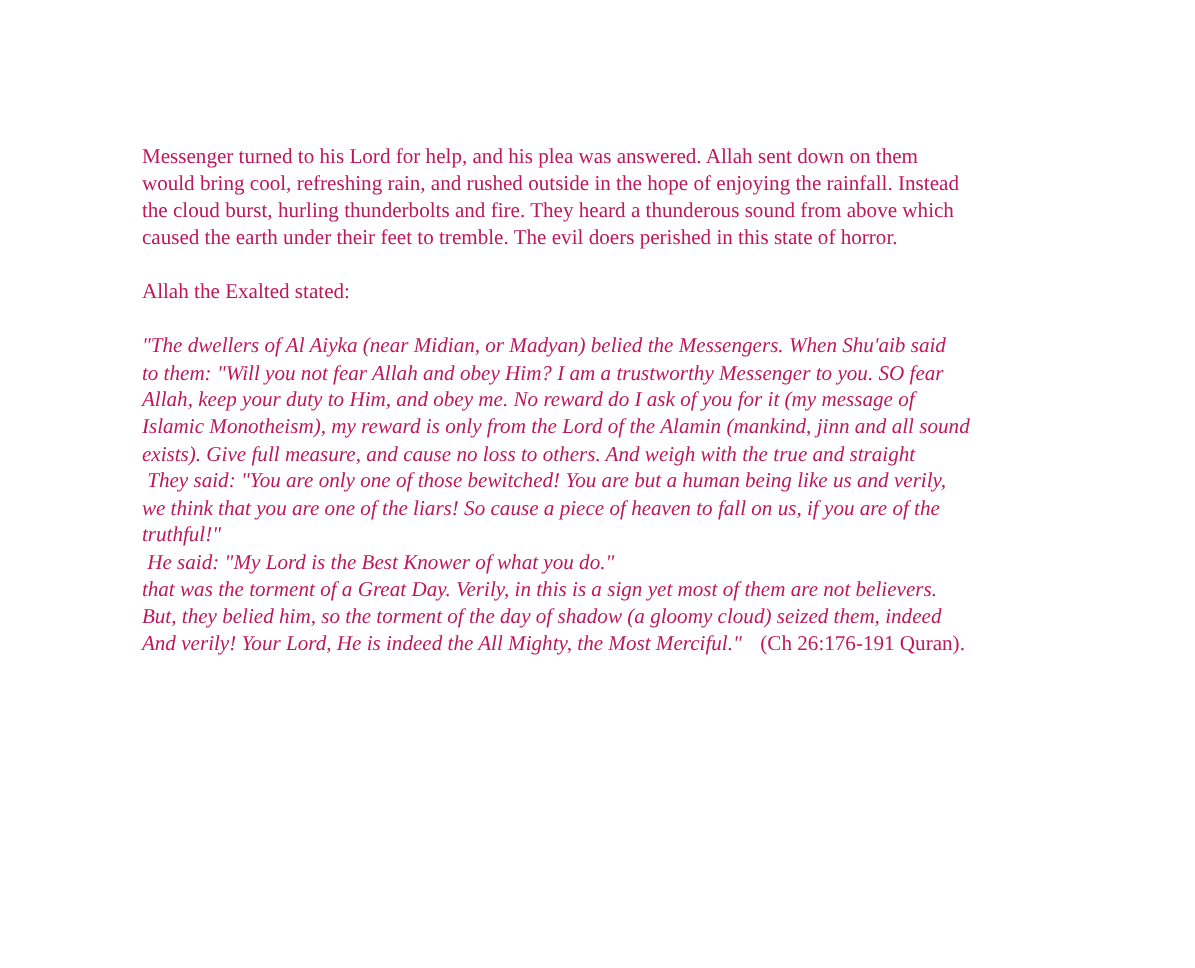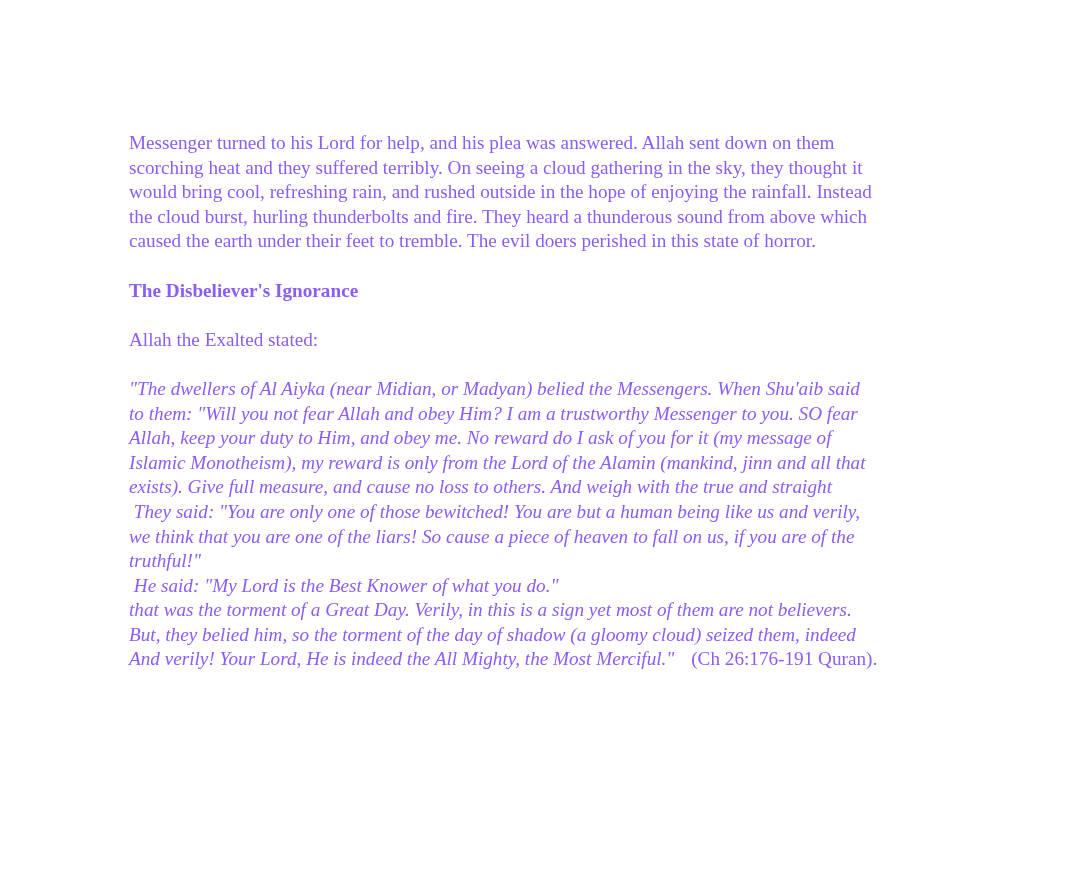--- a/index.html
+++ b/index.html
@@ -1,50 +1,48 @@
 <!DOCTYPE html>
 <html><head>
   <meta charset="utf-8">
   <style>
     html, body { margin: 0; padding: 0; background: #ffffff; }
     body { width: 1086px; height: 880px; position: relative; overflow: hidden; }
     .page {
       position: absolute; left: 129px; top: 131px; width: 860px;
       font-family: "Liberation Serif", "DejaVu Serif", serif;
-      font-size: 19.2px; line-height: 24.6px; color: #8b5cf6;
+      font-size: 19.2px; line-height: 24.6px; color: #be185d;
     }
     .para { margin: 0; }
     .line { display: block; white-space: nowrap; }
     .heading { font-weight: bold; margin-top: 24.6px; }
     .intro { margin-top: 24.6px; }
     .quote { margin-top: 24.6px; font-style: italic; }
     .ref { font-style: normal; margin-left: 12px; }
   </style>
 </head>
 <body>
 
 <div class="page">
 
   <p class="para">
     <span class="line">Messenger turned to his Lord for help, and his plea was answered. Allah sent down on them</span>
-    <span class="line">scorching heat and they suffered terribly. On seeing a cloud gathering in the sky, they thought it</span>
     <span class="line">would bring cool, refreshing rain, and rushed outside in the hope of enjoying the rainfall. Instead</span>
     <span class="line">the cloud burst, hurling thunderbolts and fire. They heard a thunderous sound from above which</span>
     <span class="line">caused the earth under their feet to tremble. The evil doers perished in this state of horror.</span>
   </p>
 
-  <p class="para heading">The Disbeliever's Ignorance</p>
 
   <p class="para intro">Allah the Exalted stated:</p>
 
   <p class="para quote">
     <span class="line">"The dwellers of Al Aiyka (near Midian, or Madyan) belied the Messengers. When Shu'aib said</span>
     <span class="line">to them: "Will you not fear Allah and obey Him? I am a trustworthy Messenger to you. SO fear</span>
     <span class="line">Allah, keep your duty to Him, and obey me. No reward do I ask of you for it (my message of</span>
-    <span class="line">Islamic Monotheism), my reward is only from the Lord of the Alamin (mankind, jinn and all that</span>
+    <span class="line">Islamic Monotheism), my reward is only from the Lord of the Alamin (mankind, jinn and all sound</span>
     <span class="line">exists). Give full measure, and cause no loss to others. And weigh with the true and straight</span>
     <span class="line" style="white-space: pre;"> They said: "You are only one of those bewitched! You are but a human being like us and verily,</span>
     <span class="line">we think that you are one of the liars! So cause a piece of heaven to fall on us, if you are of the</span>
     <span class="line">truthful!"</span>
     <span class="line" style="white-space: pre;"> He said: "My Lord is the Best Knower of what you do."</span>
     <span class="line">that was the torment of a Great Day. Verily, in this is a sign yet most of them are not believers.</span>
     <span class="line">But, they belied him, so the torment of the day of shadow (a gloomy cloud) seized them, indeed</span>
     <span class="line"><span>And verily! Your Lord, He is indeed the All Mighty, the Most Merciful."</span><span class="ref" style="white-space: pre;"> (Ch 26:176-191 Quran).</span></span>
   </p>
 

